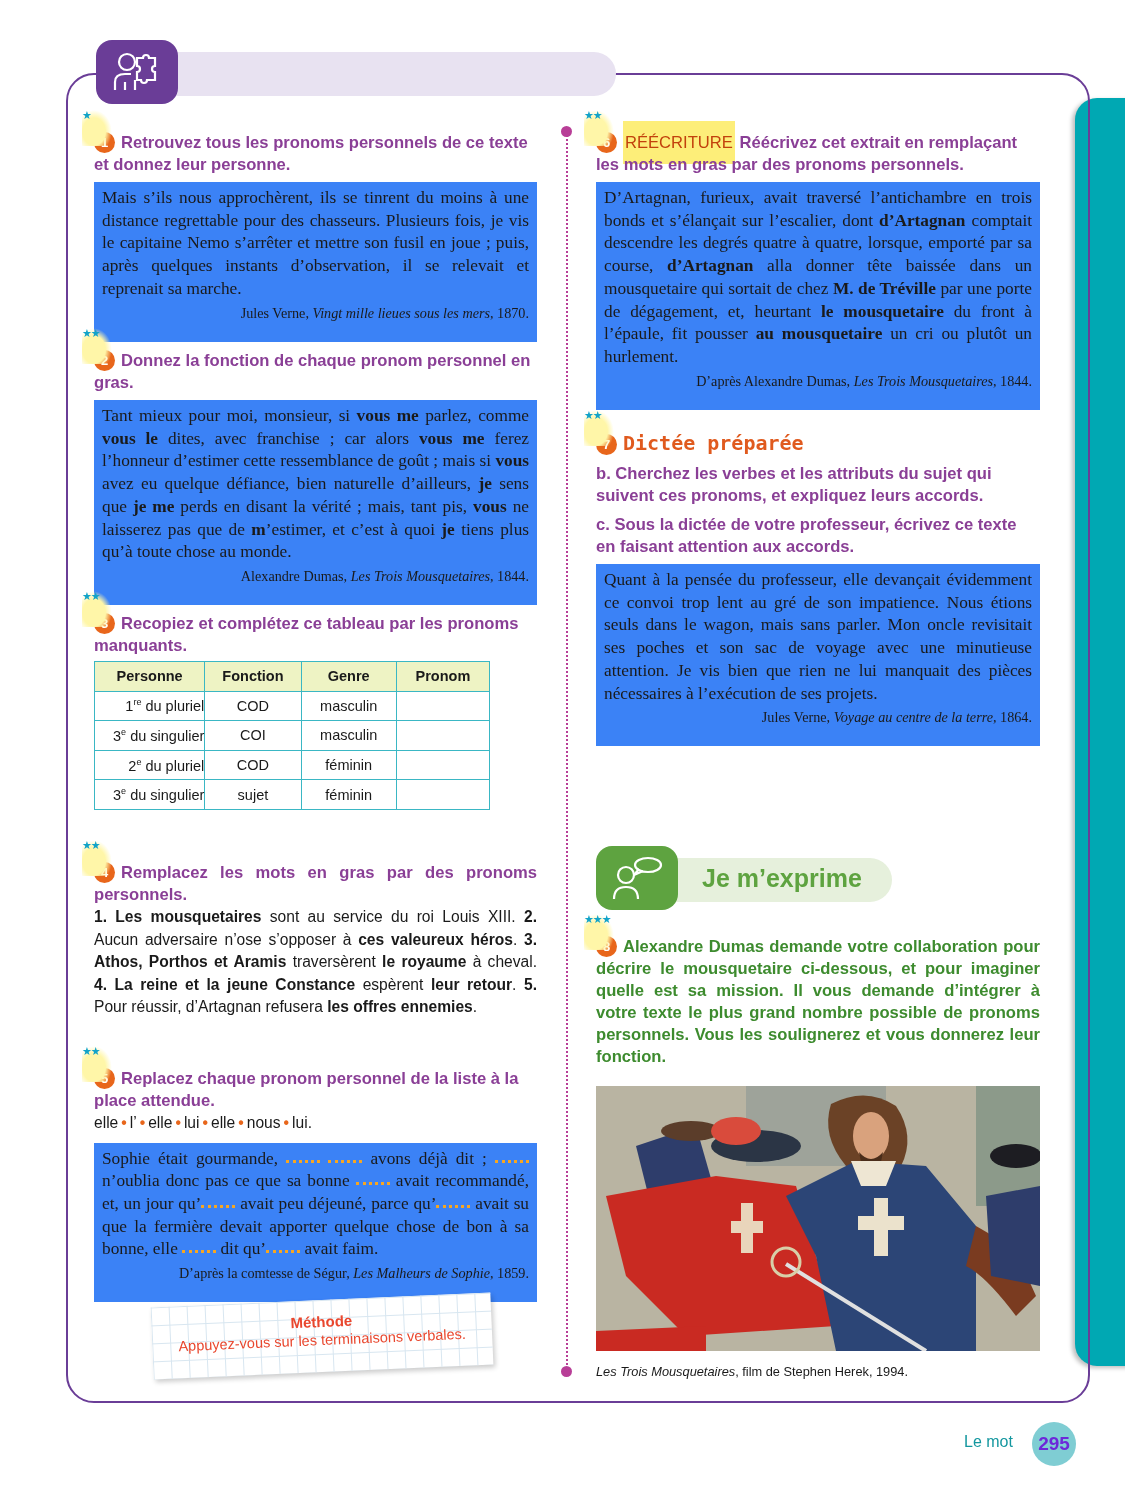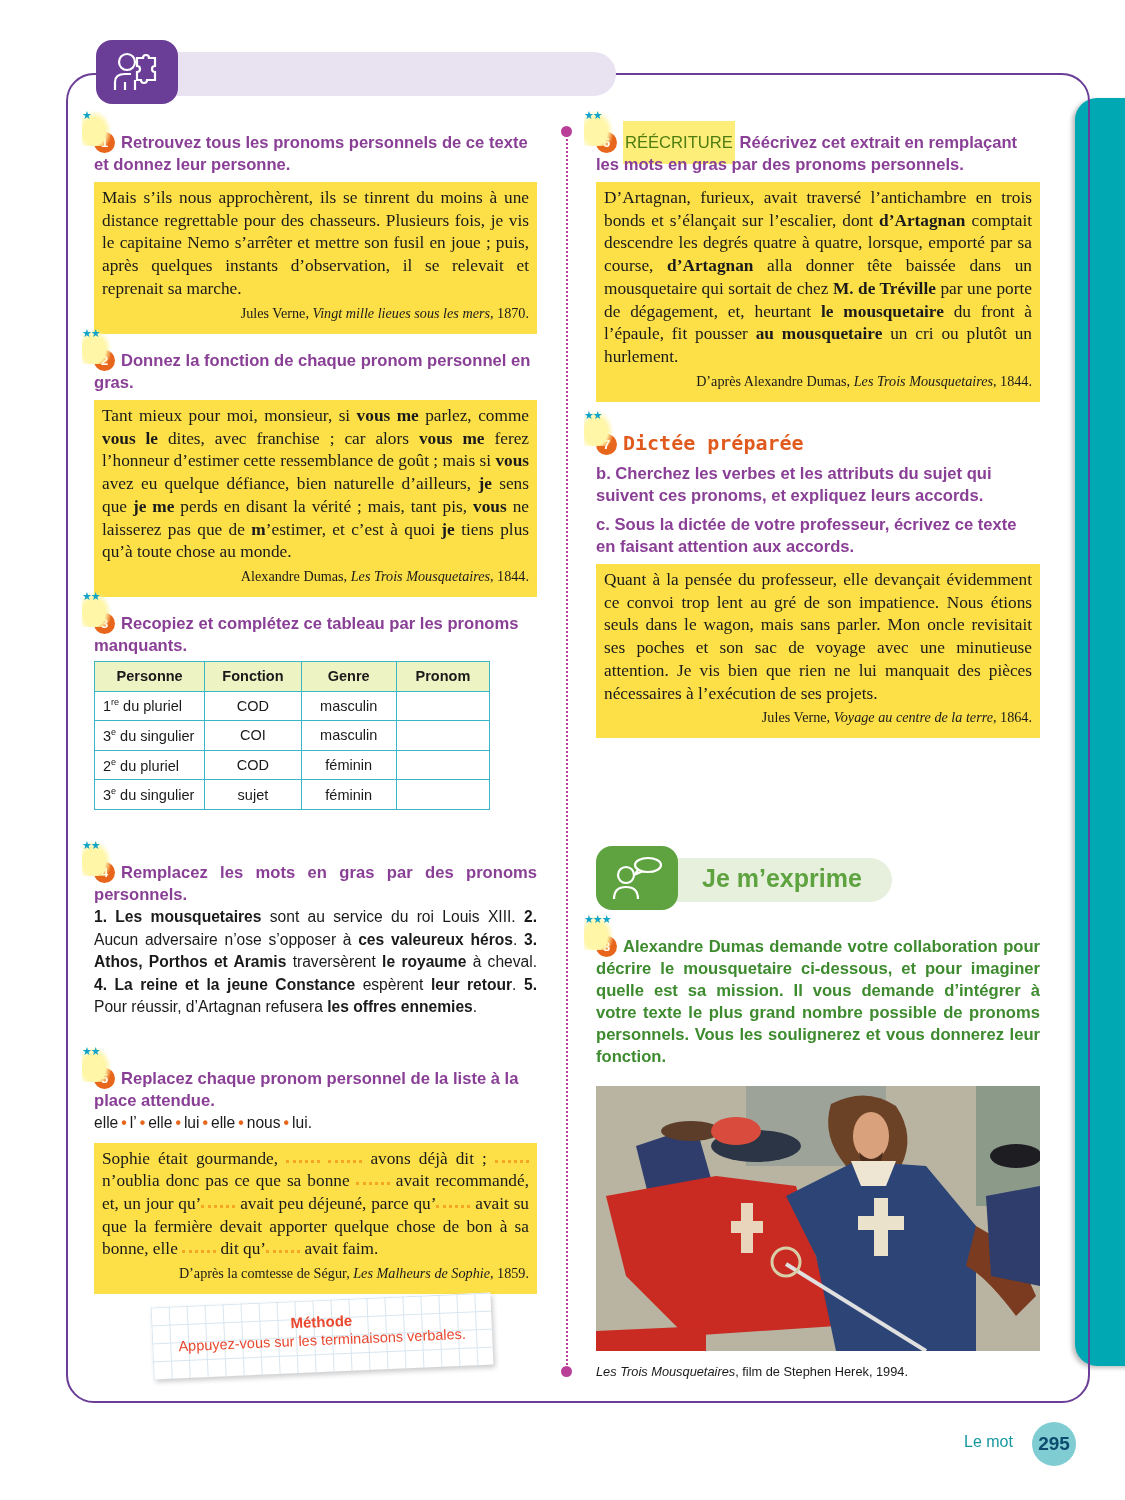--- a/index.html
+++ b/index.html
@@ -46,35 +46,35 @@
     display: inline-block; width: 21px; height: 21px; border-radius: 50%;
     background: #e8661b; color: #fff; font-size: 13px; font-weight: bold;
     text-align: center; line-height: 21px; margin-right: 6px; vertical-align: 1px;
   }
   .stars {
     position: absolute; left: -12px; top: -22px; width: 30px; height: 36px;
     background: radial-gradient(ellipse at 40% 60%, #fff6a8 0%, #fff6a8 45%, rgba(255,246,168,0) 70%);
     color: #12a3c9; font-size: 11px; line-height: 10px; letter-spacing: -1px;
   }
   .quote {
-    background: #fde047; font-family: "Liberation Serif", "DejaVu Serif", serif;
-    font-size: 17.3px; line-height: 22.7px; padding: 5px 8px 11px 8px; margin-top: 6px; text-align: justify;
+    background: #3b82f6; font-family: "Liberation Serif", "DejaVu Serif", serif;
+    font-size: 17.3px; line-height: 22.7px; padding: 5px 8px 19px 8px; margin-top: 6px; text-align: justify;
   }
   .quote b { font-weight: bold; }
   .src { text-align: right; font-size: 14.2px; line-height: 20px; margin-top: 2px; }
   .src i { font-style: italic; }
 
   .sans-body { font-size: 15.6px; line-height: 22.5px; color: #1a1a1a; }
   .sans-body b { font-weight: bold; }
 
   table.pronoms { border-collapse: collapse; width: 396px; margin-top: 4px; font-size: 14.5px; }
   table.pronoms th, table.pronoms td { border: 1.5px solid #3ab7c4; height: 29.6px; }
   table.pronoms th { background: #eef3c4; font-weight: bold; }
   table.pronoms td { text-align: center; }
-  table.pronoms td:first-child { text-align: left; padding-left: 8px; }
+  table.pronoms td:first-child { text-align: right; padding-left: 8px; }
   table.pronoms sup { font-size: 9px; }
 
   .blank {
     display: inline-block; width: 34px; height: 4px; vertical-align: 1px;
     border-bottom: 3px dotted #f5a623;
   }
   .dot { color: #e8661b; font-weight: bold; padding: 0 3px; }
 
   .methode {
     position: absolute; left: 152px; top: 1300px; width: 340px; height: 72px;
@@ -88,34 +88,34 @@
     text-align: center; color: #e9472e; padding-top: 13px;
   }
   .methode .mt { font-weight: bold; font-size: 15px; }
   .methode .mb { font-size: 14.5px; margin-top: 2px; }
   .tl-line {
     position: absolute; left: 566px; top: 132px; width: 0; height: 1240px;
     border-left: 2px dotted #b83e97;
   }
   .tl-dot { position: absolute; width: 11px; height: 11px; border-radius: 50%; background: #b83e97; }
 
-  .highlight-tag { background: #fdee79; color: #4d7c0f; font-weight: normal; padding: 12px 2px; }
+  .highlight-tag { background: #fdee79; color: #c2410c; font-weight: normal; padding: 12px 2px; }
   .dictee-title { font-family: "DejaVu Sans Mono", "Liberation Mono", monospace; color: #e05a1e; font-weight: bold; font-size: 20px; }
 
   .photo {
     position: absolute; left: 596px; top: 1086px; width: 444px; height: 265px; overflow: hidden;
     background: linear-gradient(180deg, #c9c6b9 0%, #a9a48e 40%, #8b7c68 100%);
   }
   .caption { position: absolute; left: 596px; top: 1364px; font-size: 12.8px; }
   .caption i { font-style: italic; }
 
   .footer-label { position: absolute; left: 964px; top: 1433px; color: #14979f; font-size: 16px; font-weight: normal; }
   .page-num {
     position: absolute; left: 1032px; top: 1422px; width: 44px; height: 44px; border-radius: 50%;
-    background: #7fcdd3; color: #0c4a6e; font-size: 19px; font-weight: bold; text-align: center; line-height: 44px;
+    background: #7fcdd3; color: #6d28d9; font-size: 19px; font-weight: bold; text-align: center; line-height: 44px;
   }
 </style>
 </head>
 <body>
 
 <div class="side-tab"></div>
 <div class="frame"></div>
 
 <div class="sec-header h1">
   <div class="bar"></div>

